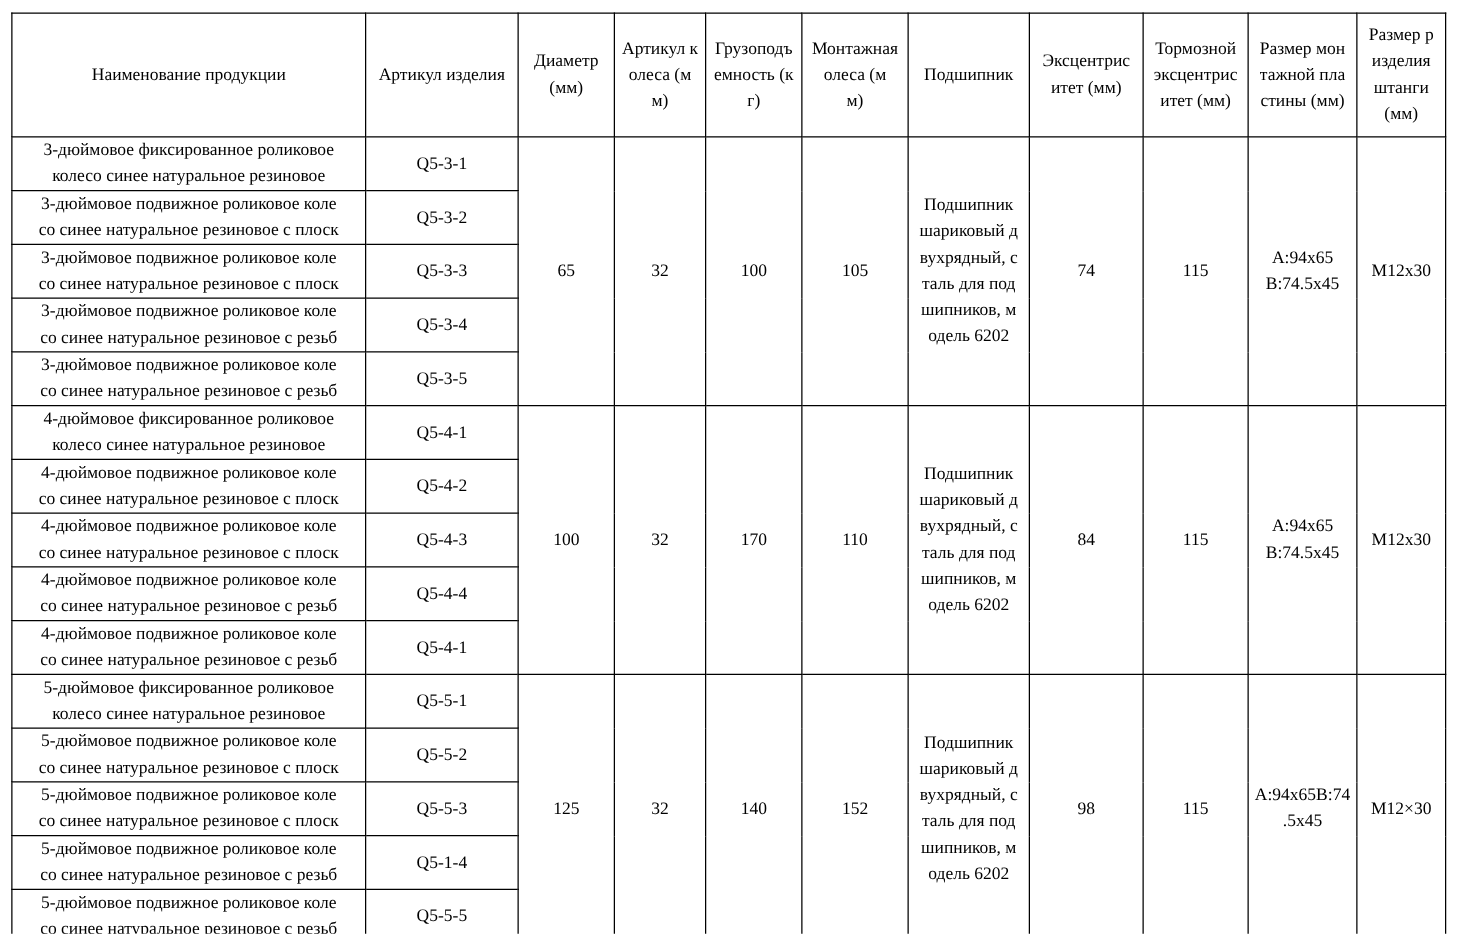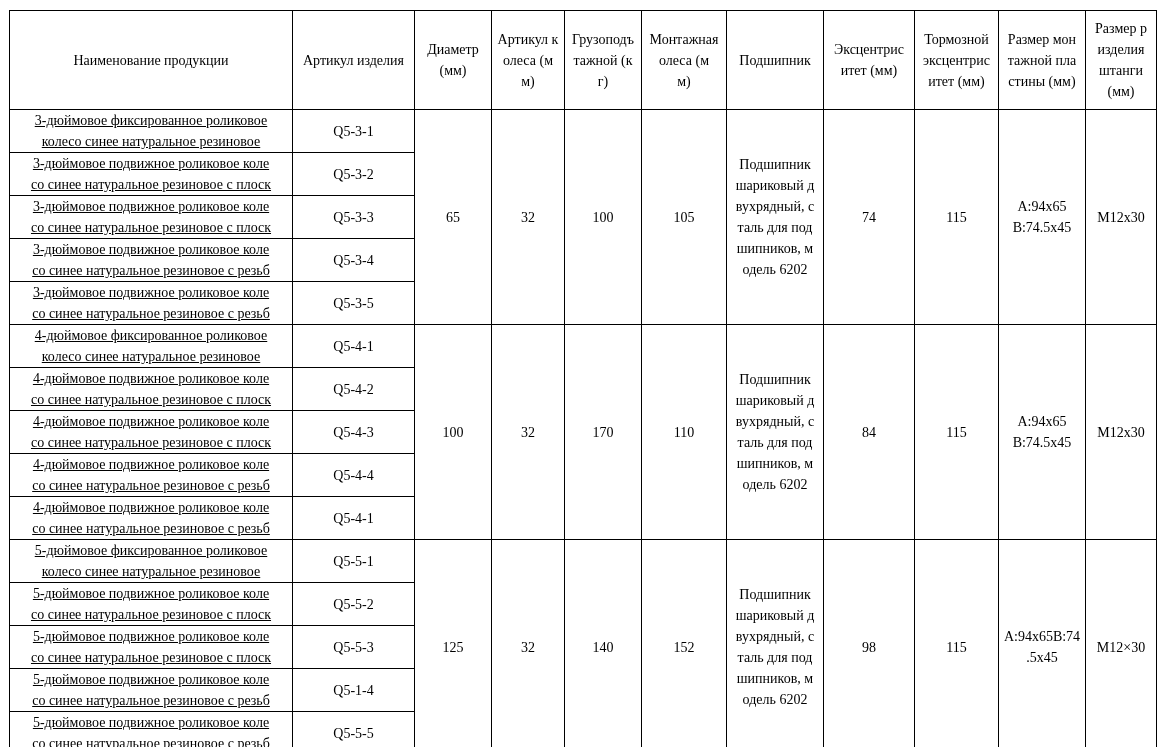--- a/index.html
+++ b/index.html
@@ -42,21 +42,20 @@
     .name-cell {
       white-space: nowrap;
       overflow: hidden;
     }
     .name-cell .line {
       display: block;
       height: 21px;
       line-height: 21px;
       overflow: hidden;
       white-space: nowrap;
-      text-decoration: underline;
     }
     .hdr-line {
       display: block;
       line-height: 21px;
       white-space: nowrap;
     }
     .multi-line {
       display: block;
       line-height: 21px;
       white-space: nowrap;
@@ -91,21 +90,21 @@
           <span class="hdr-line">Диаметр</span>
           <span class="hdr-line">(мм)</span>
         </th>
         <th>
           <span class="hdr-line">Артикул к</span>
           <span class="hdr-line">олеса (м</span>
           <span class="hdr-line">м)</span>
         </th>
         <th>
           <span class="hdr-line">Грузоподъ</span>
-          <span class="hdr-line">тажной (к</span>
+          <span class="hdr-line">емность (к</span>
           <span class="hdr-line">г)</span>
         </th>
         <th>
           <span class="hdr-line">Монтажная</span>
           <span class="hdr-line">олеса (м</span>
           <span class="hdr-line">м)</span>
         </th>
         <th>
           <span class="hdr-line">Подшипник</span>
         </th>

